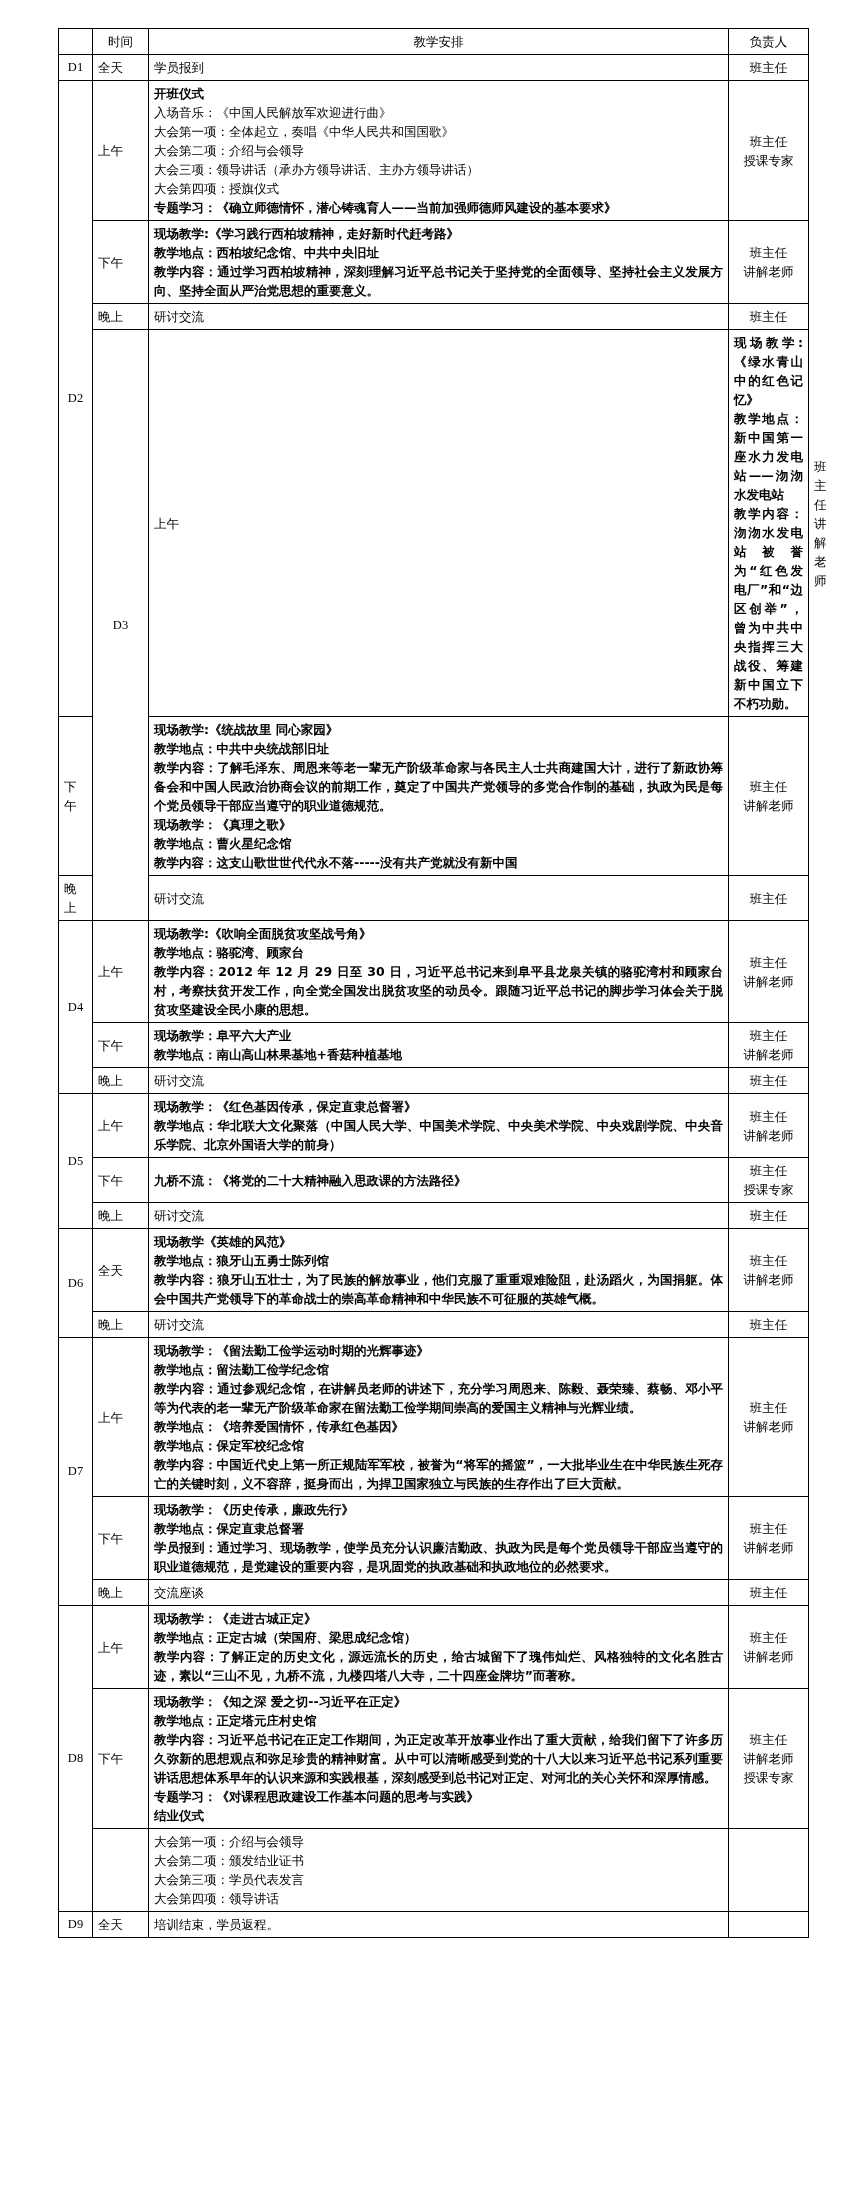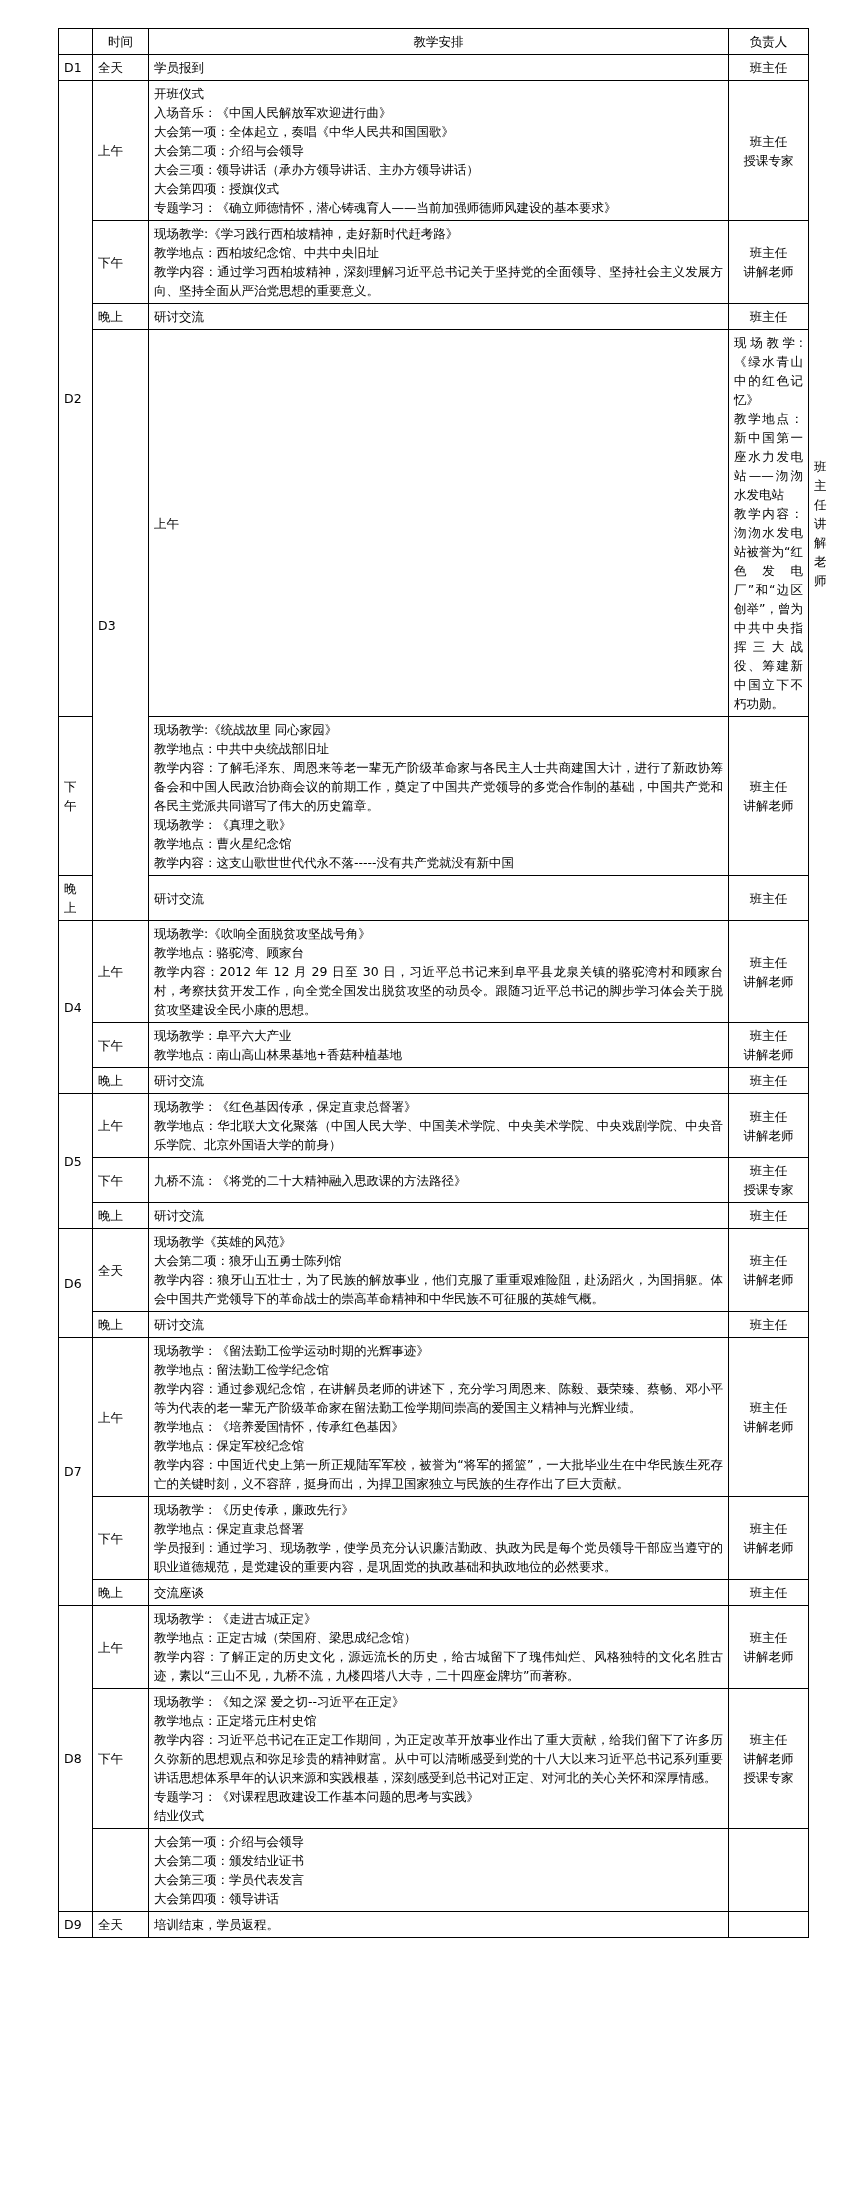--- a/index.html
+++ b/index.html
@@ -37,41 +37,42 @@
   col.c-content { width: 580px; }
   col.c-owner { width: 80px; }
 
   .hdr td {
     text-align: center;
     font-weight: bold;
     font-size: 13px;
     padding: 4px 2px;
   }
   .cell-day {
-    text-align: left;
+    text-align: center;
     font-weight: bold;
     font-size: 13px;
+    font-family: Liberation Serif, serif;
   }
   .cell-time {
     font-size: 12.5px;
   }
   .cell-owner {
     text-align: center;
     font-size: 12.5px;
     line-height: 1.5;
   }
   .cell-content {
     text-align: left;
   }
   .cell-content p {
     margin: 0;
     padding: 0;
     text-align: justify;
   }
-  .b { font-weight: normal; }
+  .b { font-weight: bold; }
 </style>
 </head>
 <body>
 
 <div class="page">
   <table class="schedule">
     <colgroup>
       <col class="c-day">
       <col class="c-time">
       <col class="c-content">
@@ -130,21 +131,21 @@
             <p class="b">教学地点：新中国第一座水力发电站——沕沕水发电站</p>
             <p class="b">教学内容：沕沕水发电站被誉为“红色发电厂”和“边区创举”，曾为中共中央指挥三大战役、筹建新中国立下不朽功勋。</p>
           </td>
           <td class="cell-owner">班主任<br>讲解老师</td>
         </tr>
         <tr>
           <td class="cell-time">下午</td>
           <td class="cell-content">
             <p class="b">现场教学:《统战故里 同心家园》</p>
             <p class="b">教学地点：中共中央统战部旧址</p>
-            <p class="b">教学内容：了解毛泽东、周恩来等老一辈无产阶级革命家与各民主人士共商建国大计，进行了新政协筹备会和中国人民政治协商会议的前期工作，奠定了中国共产党领导的多党合作制的基础，中国共产党和各民主党派共同谱写了伟大的历史篇章。</p>
+            <p class="b">教学内容：了解毛泽东、周恩来等老一辈无产阶级革命家与各民主人士共商建国大计，进行了新政协筹备会和中国人民政治协商会议的前期工作，奠定了中国共产党领导的多党合作制的基础，执政为民是每个党员领导干部应当遵守的职业道德规范。</p>
             <p class="b">现场教学：《真理之歌》</p>
             <p class="b">教学地点：曹火星纪念馆</p>
             <p class="b">教学内容：这支山歌世世代代永不落-----没有共产党就没有新中国</p>
           </td>
           <td class="cell-owner">班主任<br>讲解老师</td>
         </tr>
         <tr>
           <td class="cell-time">晚上</td>
           <td class="cell-content">
             <p>研讨交流</p>
@@ -197,21 +198,21 @@
           <td class="cell-content">
             <p>研讨交流</p>
           </td>
           <td class="cell-owner">班主任</td>
         </tr>
         <tr>
           <td class="cell-day" rowspan="2">D6</td>
           <td class="cell-time">全天</td>
           <td class="cell-content">
             <p class="b">现场教学《英雄的风范》</p>
-            <p class="b">大会第二项：狼牙山五勇士陈列馆</p>
+            <p class="b">教学地点：狼牙山五勇士陈列馆</p>
             <p class="b">教学内容：狼牙山五壮士，为了民族的解放事业，他们克服了重重艰难险阻，赴汤蹈火，为国捐躯。体会中国共产党领导下的革命战士的崇高革命精神和中华民族不可征服的英雄气概。</p>
           </td>
           <td class="cell-owner">班主任<br>讲解老师</td>
         </tr>
         <tr>
           <td class="cell-time">晚上</td>
           <td class="cell-content">
             <p>研讨交流</p>
           </td>
           <td class="cell-owner">班主任</td>

